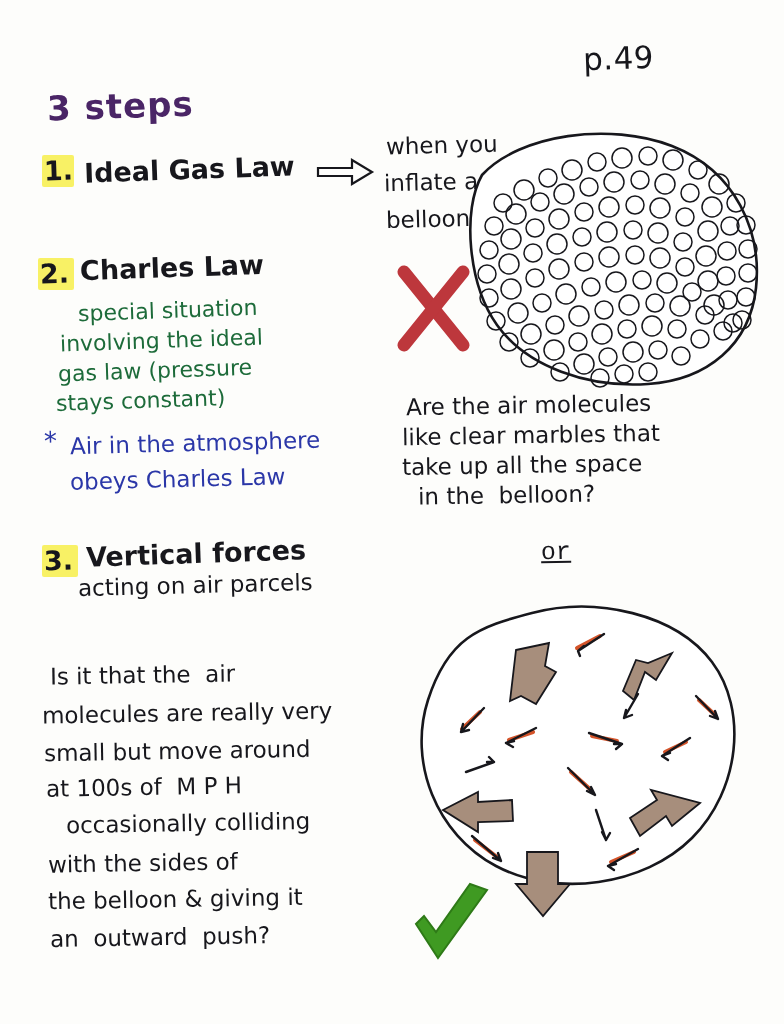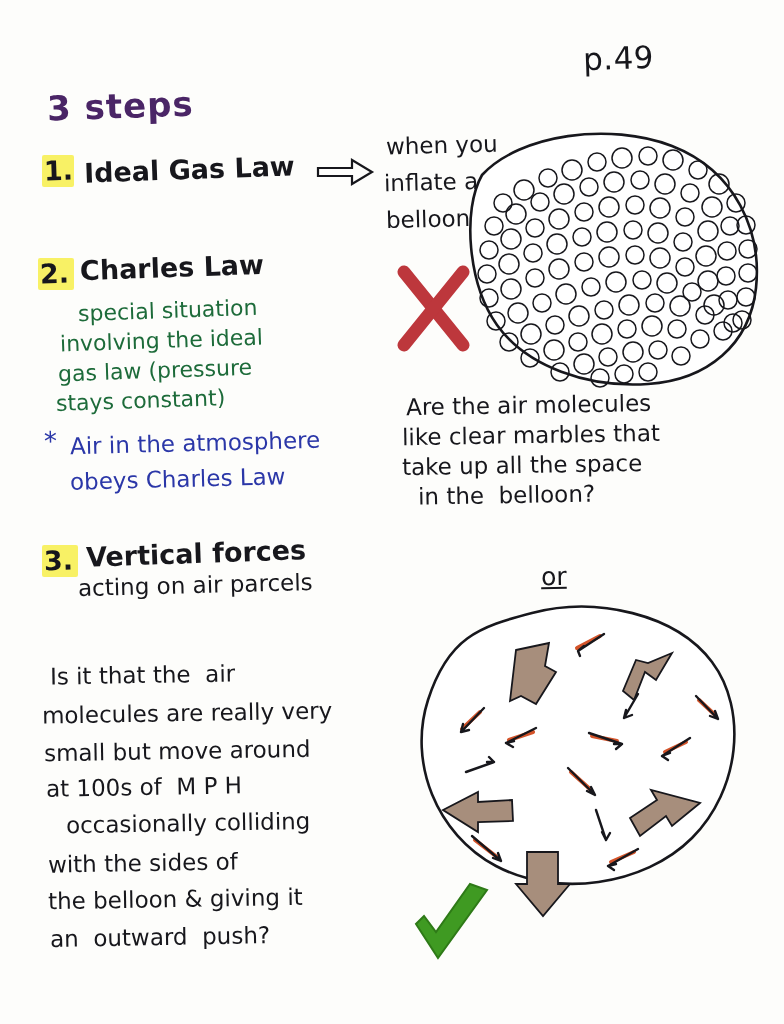--- a/index.html
+++ b/index.html
@@ -111,21 +111,21 @@
 
   <div class="hw step-label ink-black" style="left:44px; top:545px; transform:rotate(-2deg);">3.</div>
   <div class="hw step-label ink-black" style="left:86px; top:538px; transform:rotate(-2deg);">Vertical forces</div>
   <div class="hw body-text ink-black" style="left:78px; top:572px;">acting on air parcels</div>
 
   <div class="hw q-text ink-black" style="left:406px; top:392px;">Are the air molecules</div>
   <div class="hw q-text ink-black" style="left:402px; top:422px;">like clear marbles that</div>
   <div class="hw q-text ink-black" style="left:402px; top:452px;">take up all the space</div>
   <div class="hw q-text ink-black" style="left:418px; top:482px;">in the  belloon?</div>
 
-  <div class="hw or-text ink-black" style="left:541px; top:562px;">or</div>
+  <div class="hw or-text ink-black" style="left:541px; top:538px;font-family:Liberation Mono, monospace;">or</div>
 
   <div class="hw q-text ink-black" style="left:50px; top:662px;">Is it that the  air</div>
   <div class="hw q-text ink-black" style="left:42px; top:700px;">molecules are really very</div>
   <div class="hw q-text ink-black" style="left:44px; top:738px;">small but move around</div>
   <div class="hw q-text ink-black" style="left:46px; top:774px;">at 100s of  M P H</div>
   <div class="hw q-text ink-black" style="left:66px; top:810px;">occasionally colliding</div>
   <div class="hw q-text ink-black" style="left:48px; top:850px;">with the sides of</div>
   <div class="hw q-text ink-black" style="left:48px; top:886px;">the belloon &amp; giving it</div>
   <div class="hw q-text ink-black" style="left:50px; top:924px;">an  outward  push?</div>
 

